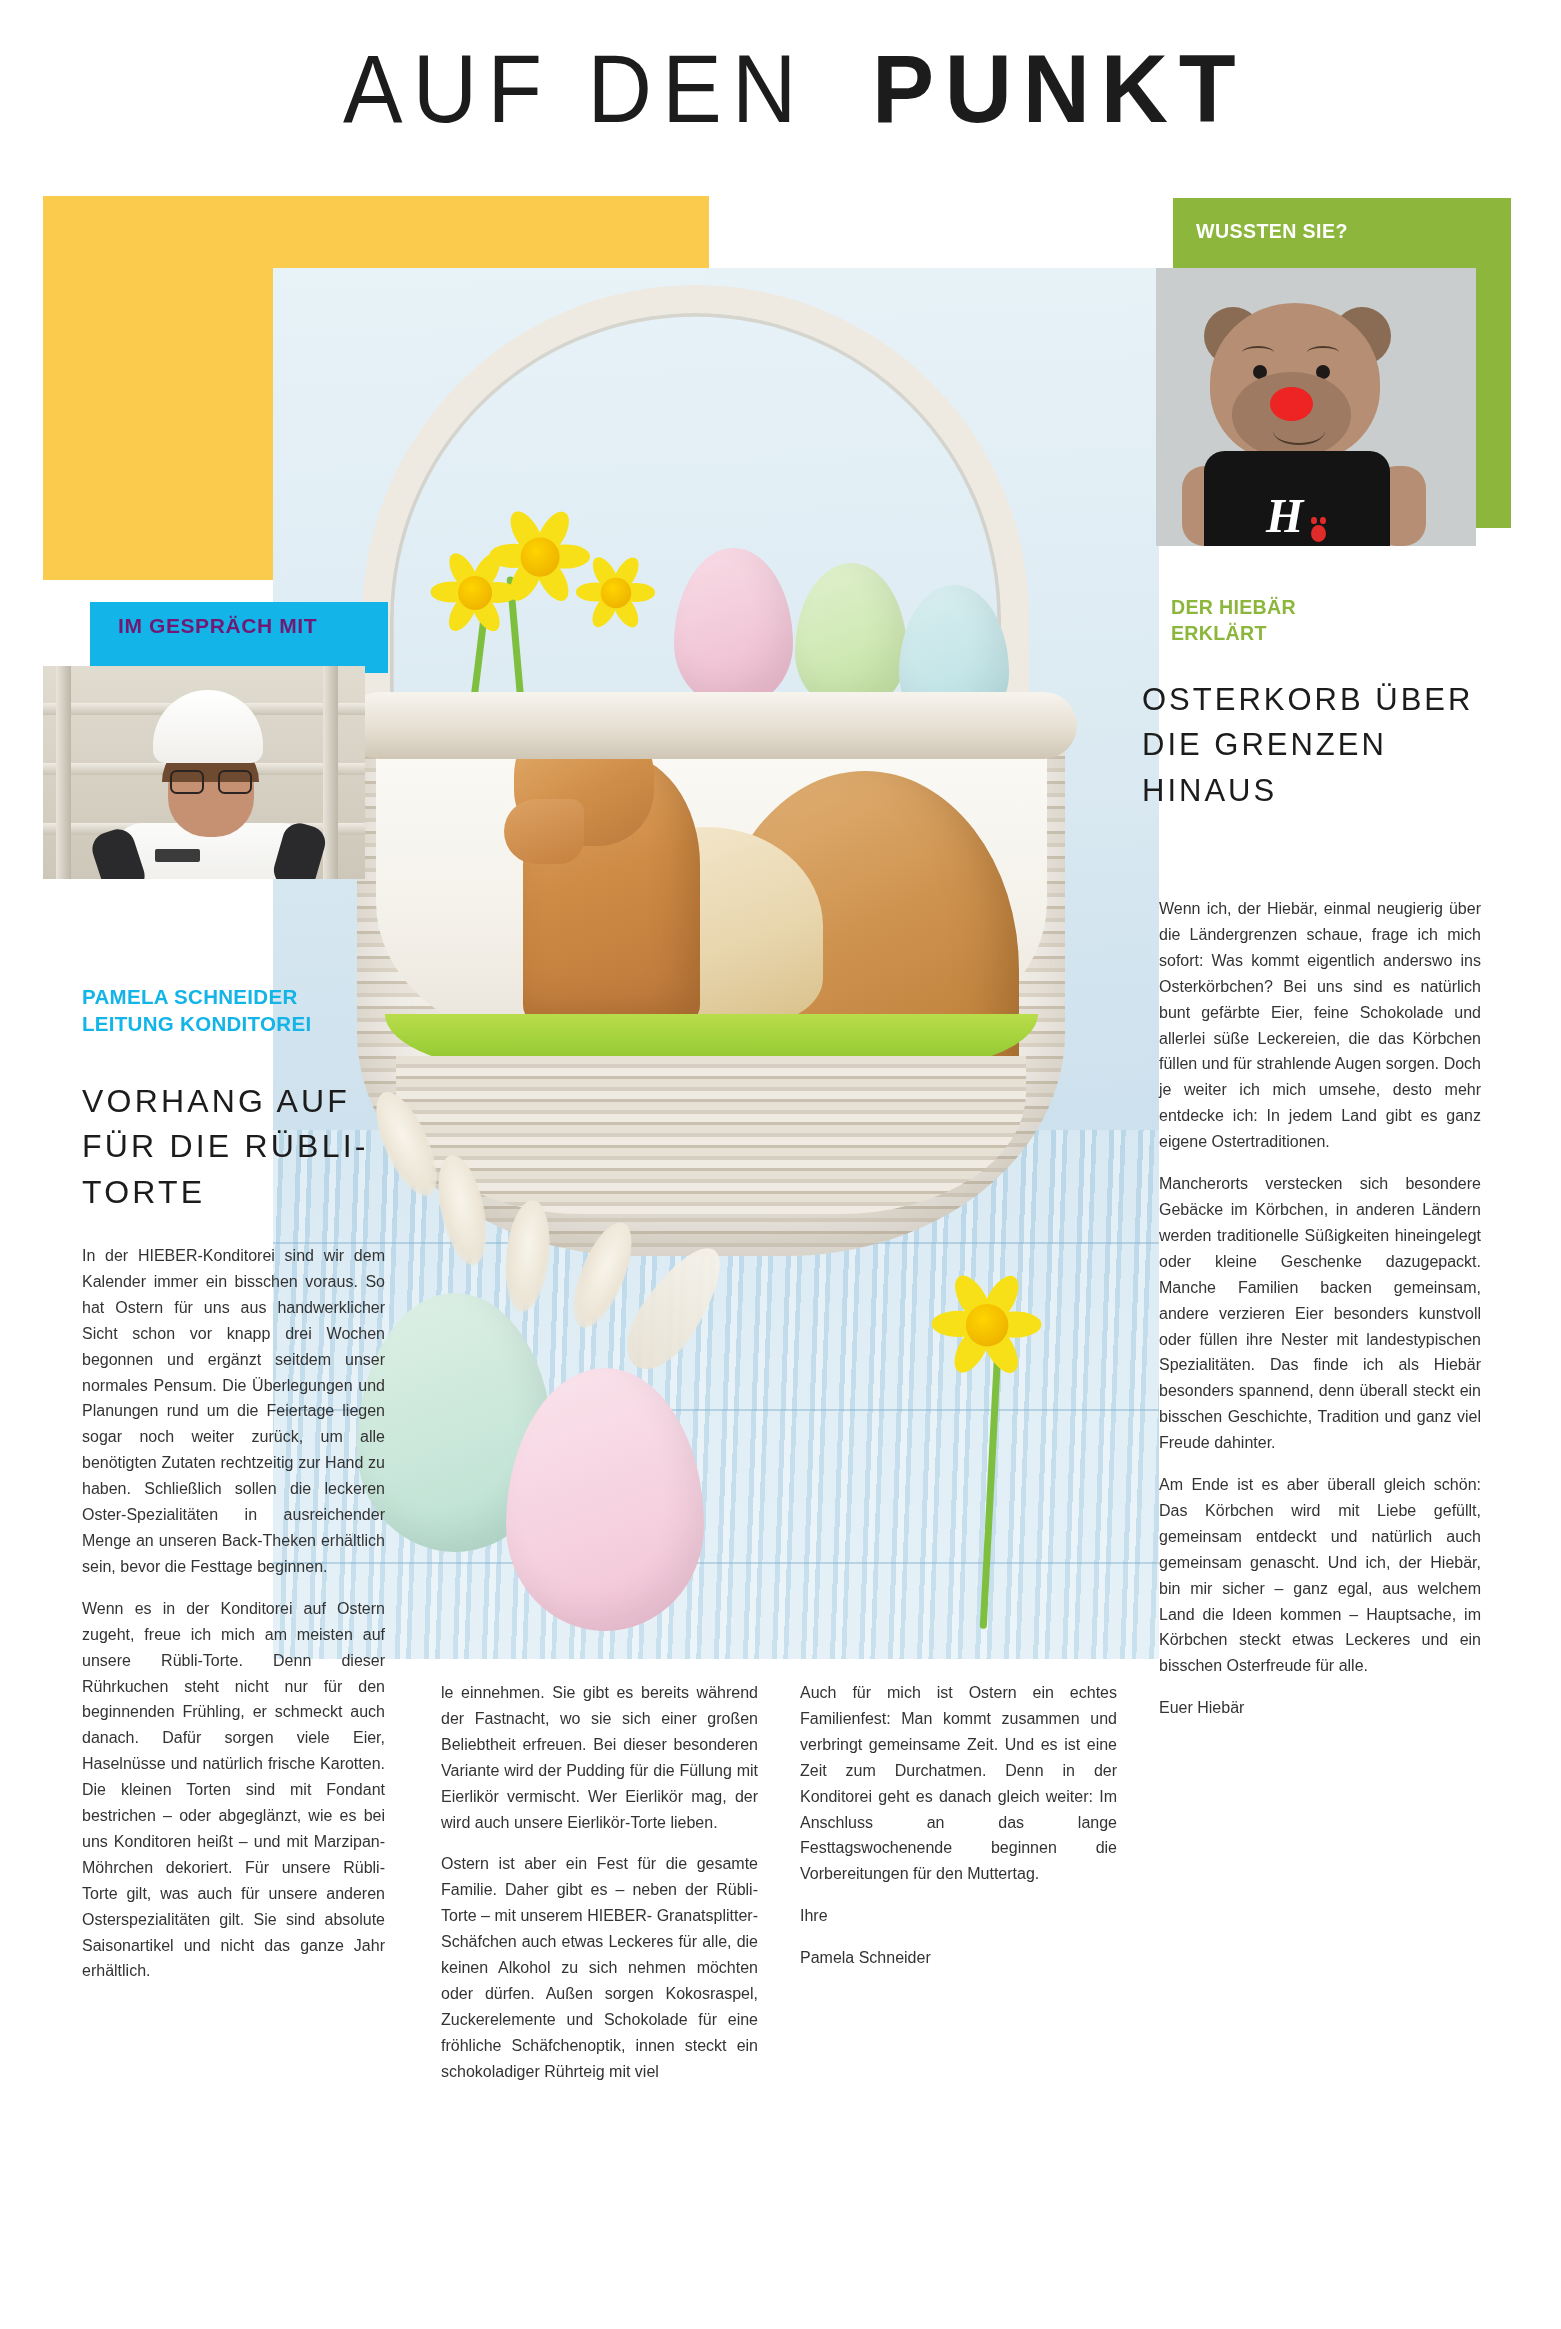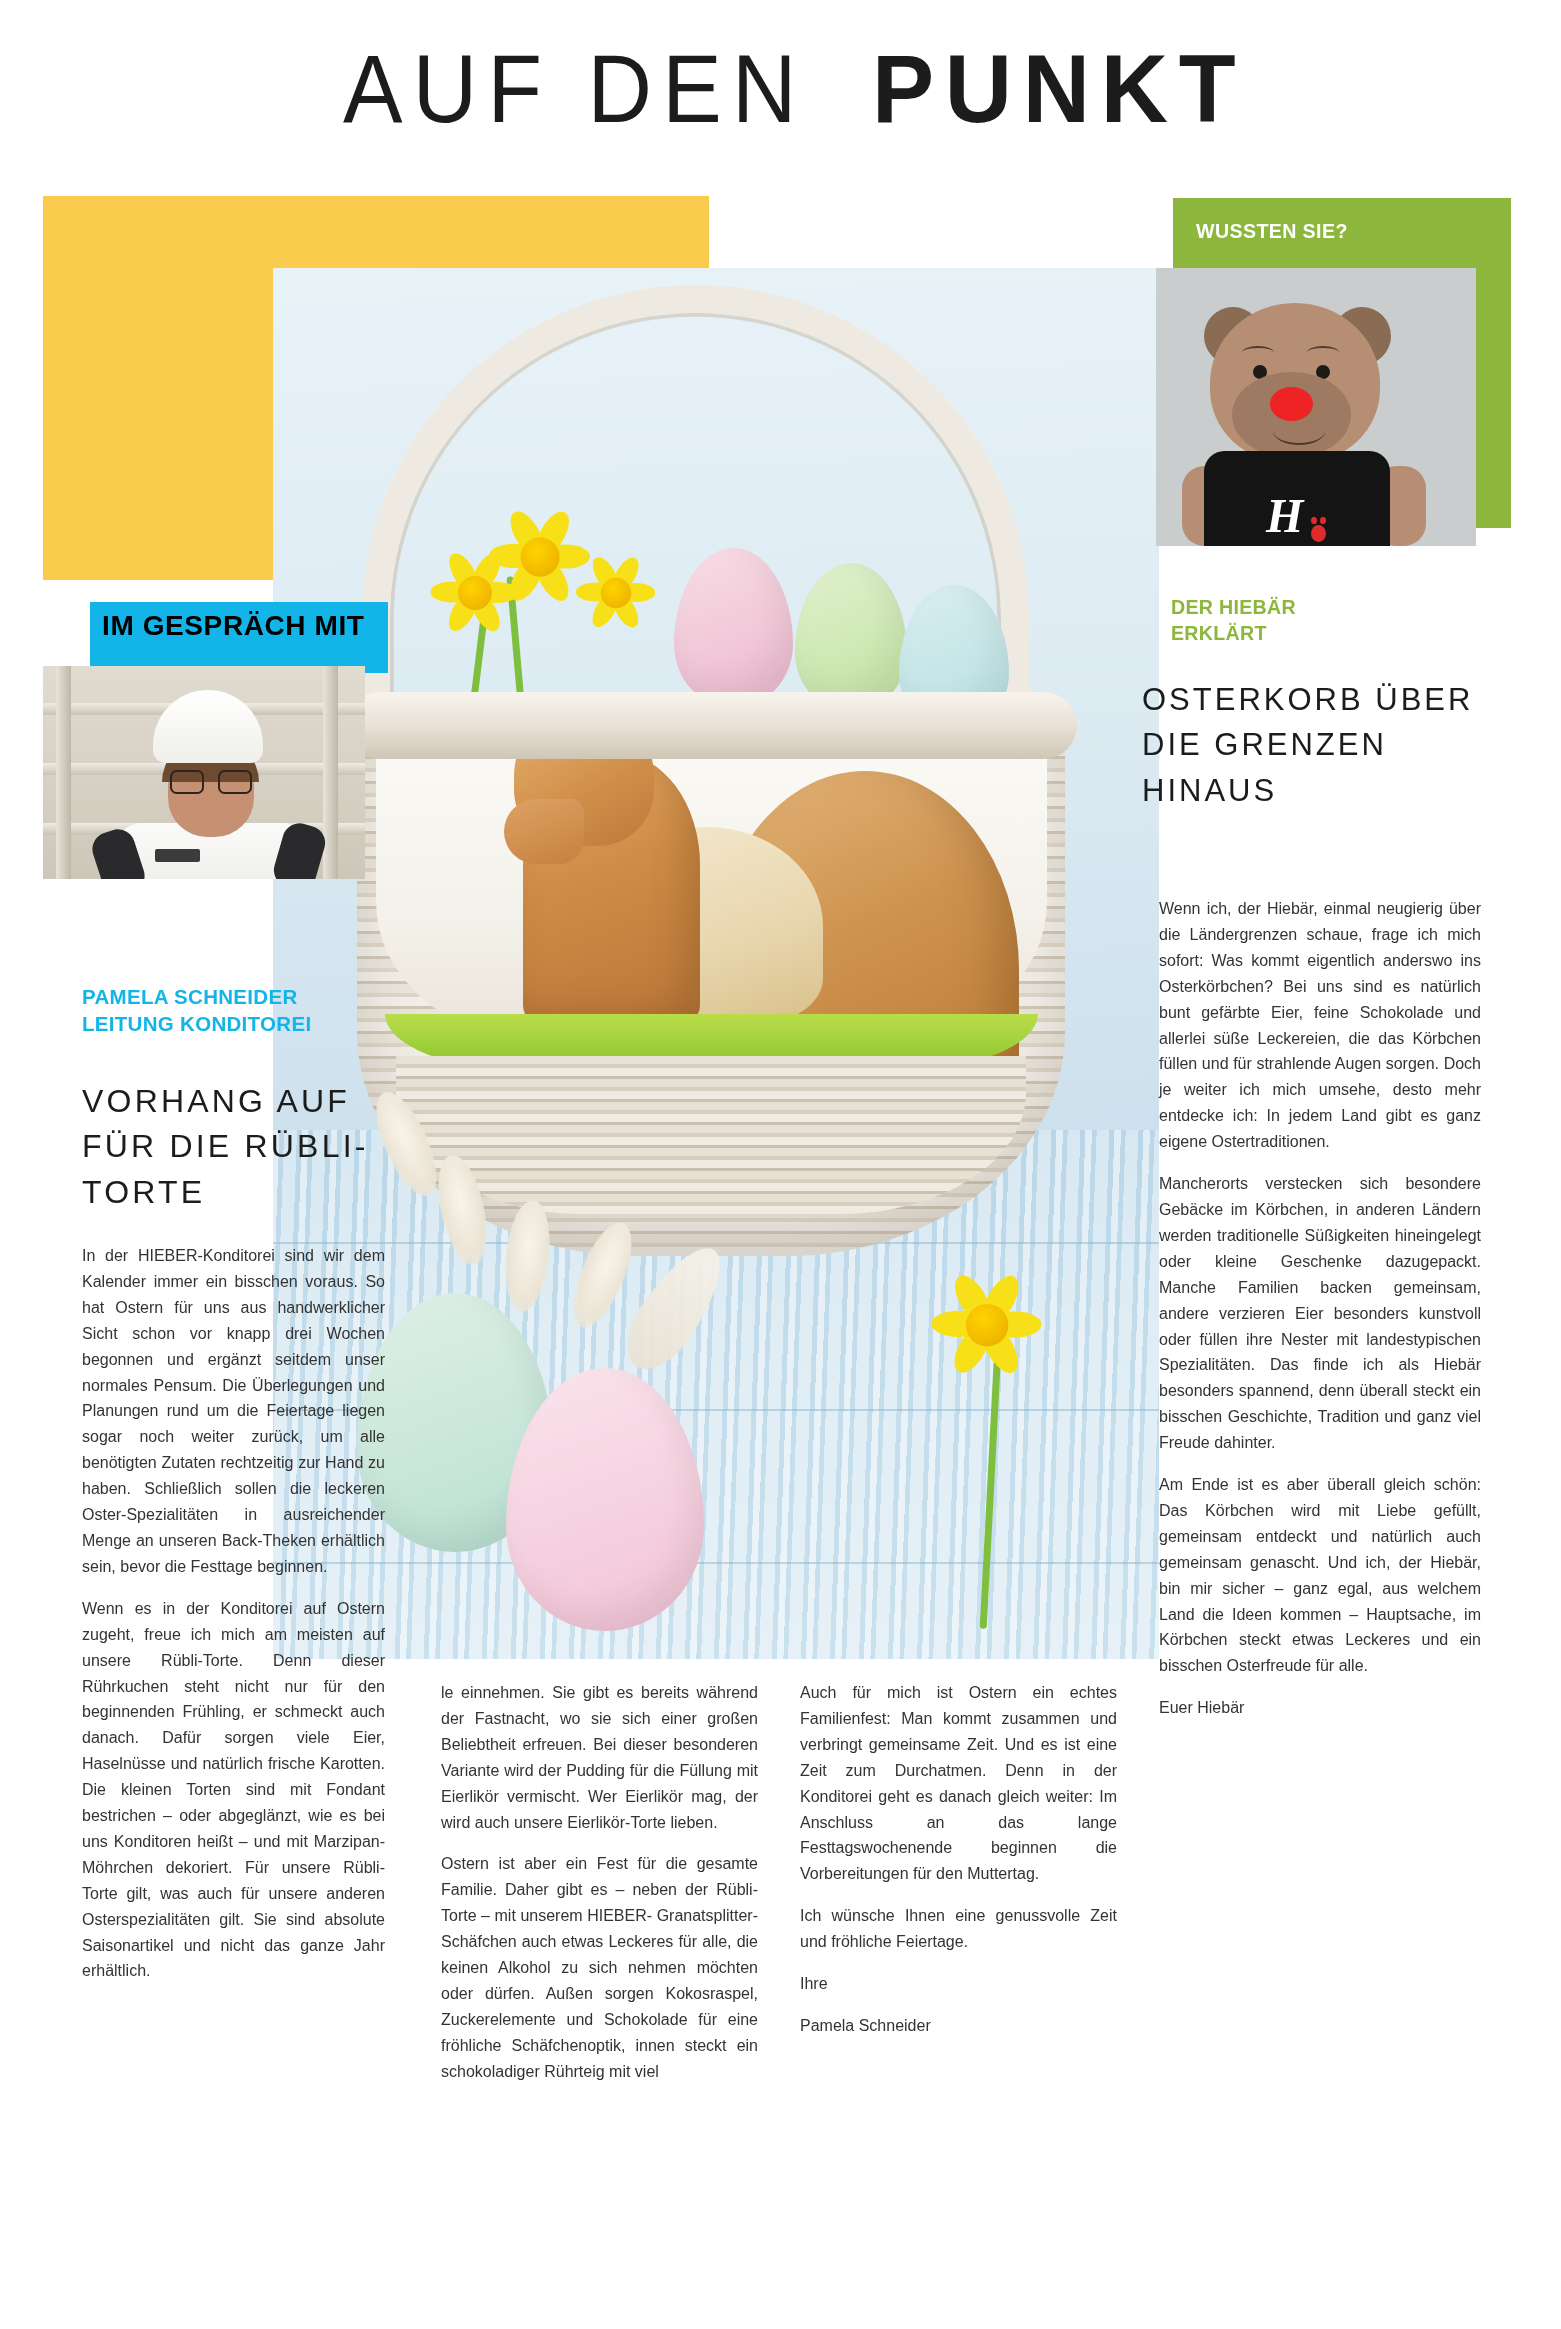--- a/index.html
+++ b/index.html
@@ -187,22 +187,22 @@
     background: radial-gradient(ellipse at 50% 40%, #f8f4ea 0%, #ece5d6 60%, rgba(236,229,214,0.1) 100%);
   }
 
   
   .cyan-banner {
     position: absolute; left: 90px; top: 602px; width: 298px; height: 48px;
     background: #13b5e8;
     display: flex; align-items: center;
   }
   .cyan-banner-label {
-    color: #000000; font-size: 28px; font-weight: 800;
-    letter-spacing: 0.6px; padding-left: 12px;
+    color: #701a75; font-size: 21px; font-weight: 800;
+    letter-spacing: 0.6px; padding-left: 28px;
   }
   .cyan-block {
     position: absolute; left: 90px; top: 602px; width: 298px; height: 71px;
     background: #13b5e8;
   }
   .chef-photo {
     position: absolute; left: 43px; top: 666px; width: 322px; height: 213px;
     overflow: hidden;
     background: linear-gradient(180deg,#d9d4c9 0%, #cfcabd 100%);
   }
@@ -496,21 +496,20 @@
 <div class="col" id="col-1">
     <p>In der HIEBER-Konditorei sind wir dem Kalender immer ein bisschen voraus. So hat Ostern für uns aus handwerklicher Sicht schon vor knapp drei Wochen begonnen und ergänzt seitdem unser normales Pensum. Die Überlegungen und Planungen rund um die Feiertage liegen sogar noch weiter zurück, um alle benötigten Zutaten rechtzeitig zur Hand zu haben. Schließlich sollen die leckeren Oster-Spezialitäten in ausreichender Menge an unseren Back-Theken erhältlich sein, bevor die Festtage beginnen.</p>
     <p>Wenn es in der Konditorei auf Ostern zugeht, freue ich mich am meisten auf unsere Rübli-Torte. Denn dieser Rührkuchen steht nicht nur für den beginnenden Frühling, er schmeckt auch danach. Dafür sorgen viele Eier, Haselnüsse und natürlich frische Karotten. Die kleinen Torten sind mit Fondant bestrichen – oder abgeglänzt, wie es bei uns Konditoren heißt – und mit Marzipan-Möhrchen dekoriert. Für unsere Rübli-Torte gilt, was auch für unsere anderen Osterspezialitäten gilt. Sie sind absolute Saisonartikel und nicht das ganze Jahr erhältlich.</p>
   </div>
 <div class="col" id="col-2">
     <p>le einnehmen. Sie gibt es bereits während der Fastnacht, wo sie sich einer großen Beliebtheit erfreuen. Bei dieser besonderen Variante wird der Pudding für die Füllung mit Eierlikör vermischt. Wer Eierlikör mag, der wird auch unsere Eierlikör-Torte lieben.</p>
     <p>Ostern ist aber ein Fest für die gesamte Familie. Daher gibt es – neben der Rübli-Torte – mit unserem HIEBER- Granatsplitter-Schäfchen auch etwas Leckeres für alle, die keinen Alkohol zu sich nehmen möchten oder dürfen. Außen sorgen Kokosraspel, Zuckerelemente und Schokolade für eine fröhliche Schäfchenoptik, innen steckt ein schokoladiger Rührteig mit viel</p>
   </div>
 <div class="col" id="col-3">
     <p>Auch für mich ist Ostern ein echtes Familienfest: Man kommt zusammen und verbringt gemeinsame Zeit. Und es ist eine Zeit zum Durchatmen. Denn in der Konditorei geht es danach gleich weiter: Im Anschluss an das lange Festtagswochenende beginnen die Vorbereitungen für den Muttertag.</p>
-    <p>Ich wünsche Ihnen eine genussvolle Zeit und fröhliche Feiertage.</p>
     <p>Ihre</p>
     <p>Pamela Schneider</p>
   </div>
 
 <div class="green-panel"></div>
 <div class="green-banner-label">WUSSTEN SIE?</div>
 
 <div class="bear-photo">
   <div class="bear-ear" style="left:48px; top:39px"></div>
   <div class="bear-ear" style="left:177px; top:39px"></div>

